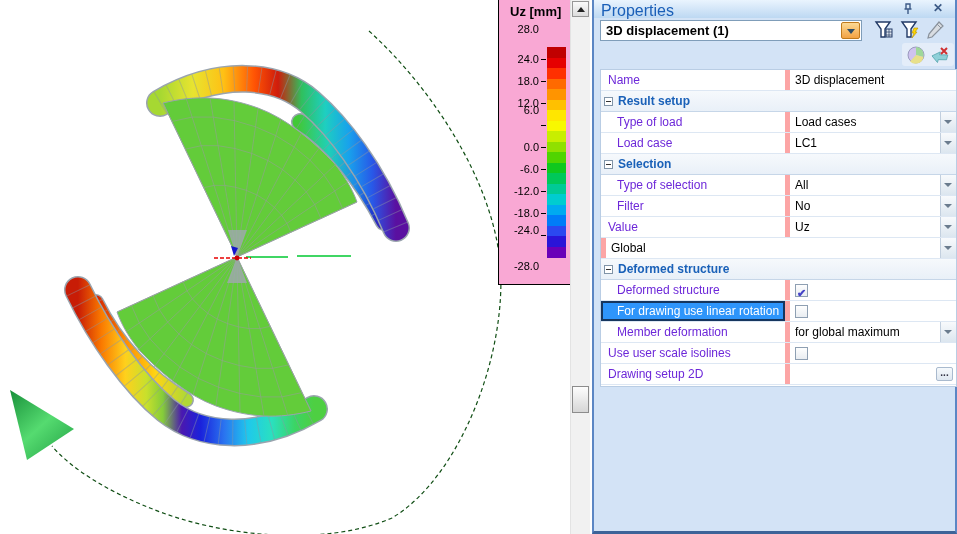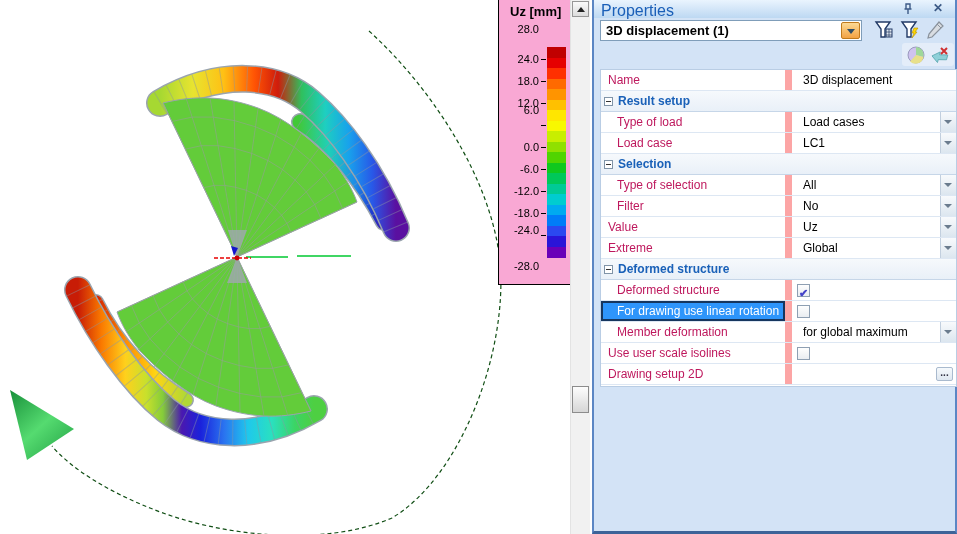--- a/index.html
+++ b/index.html
@@ -38,23 +38,23 @@
   .tool-row2{position:absolute;left:308px;top:43px;width:52px;height:23px;background:rgba(255,255,255,.38);border-radius:3px;}
   .tool2-btn{position:absolute;top:1px;width:22px;height:22px;}
 
   
   .grid{position:absolute;left:6px;top:69px;width:357px;height:318px;background:#fff;border:1px solid #b9cde4;box-sizing:border-box;font-size:12px;overflow:hidden;}
   .grow{position:relative;height:21px;border-bottom:1px solid #dde7f3;box-sizing:border-box;display:flex;}
   .grow.sect{background:linear-gradient(#f6f9fc,#e9f0f8);border-bottom:1px solid #c6d6e8;}
   .minus-box{position:absolute;left:3px;top:6px;width:9px;height:9px;border:1px solid #8094a8;background:#fff;box-sizing:border-box;}
   .minus-box::after{content:"";position:absolute;left:1px;top:3px;width:5px;height:1px;background:#333;}
   .sec-label{margin-left:17px;line-height:20px;font-weight:bold;color:#1a61b8;}
-  .label-cell{width:184px;line-height:20px;color:#be185d;box-sizing:border-box;padding-left:7px;position:relative;white-space:nowrap;overflow:hidden;}
+  .label-cell{width:184px;line-height:20px;color:#6d28d9;box-sizing:border-box;padding-left:7px;position:relative;white-space:nowrap;overflow:hidden;}
   .indent .label-cell{padding-left:16px;}
-  .value-cell{flex:1;border-left:7px solid #fca5a5;position:relative;line-height:20px;padding-left:11px;color:#000;white-space:nowrap;box-sizing:border-box;}
+  .value-cell{flex:1;border-left:5px solid #fca5a5;position:relative;line-height:20px;padding-left:5px;color:#000;white-space:nowrap;box-sizing:border-box;}
   .hl .label-cell{background:#2e95fb;color:#fff;box-shadow:inset 0 0 0 2px #16365e;}
   .dd-btn{position:absolute;right:0;top:0;bottom:0;width:15px;background:linear-gradient(#f8fafc,#dce6ef);border-left:1px solid #c2cfde;}
   .dd-btn::after{content:"";position:absolute;left:3px;top:8px;border:4px solid transparent;border-top:4px solid #6b7c8e;border-bottom:none;}
   .cbx{position:absolute;left:5px;top:4px;width:13px;height:13px;background:linear-gradient(#fefefe,#e9edf1);border:1px solid #8e9fb2;box-sizing:border-box;}
   .cbx .mark{position:absolute;left:1px;top:-2px;font-size:11px;font-weight:bold;color:#4544c8;}
   .dots-btn{position:absolute;right:3px;top:3px;width:17px;height:14px;background:linear-gradient(#f6f9fc,#dfe7f0);border:1px solid #a9bace;border-radius:2px;box-sizing:border-box;font-size:10px;line-height:9px;text-align:center;color:#334;font-weight:bold;}
 </style>
 </head>
 <body>
 
@@ -289,21 +289,20 @@
       </div>
       <div class="grow indent">
         <div class="label-cell">Filter</div>
         <div class="value-cell"><span>No</span><span class="dd-btn"></span></div>
       </div>
       <div class="grow">
         <div class="label-cell">Value</div>
         <div class="value-cell"><span>Uz</span><span class="dd-btn"></span></div>
       </div>
       <div class="grow">
-        <div class="label-cell">Extreme</div>
         <div class="value-cell"><span>Global</span><span class="dd-btn"></span></div>
       </div>
       <div class="grow sect">
         <span class="minus-box"></span>
         <span class="sec-label">Deformed structure</span>
       </div>
       <div class="grow indent">
         <div class="label-cell">Deformed structure</div>
         <div class="value-cell">
           <span class="cbx">

